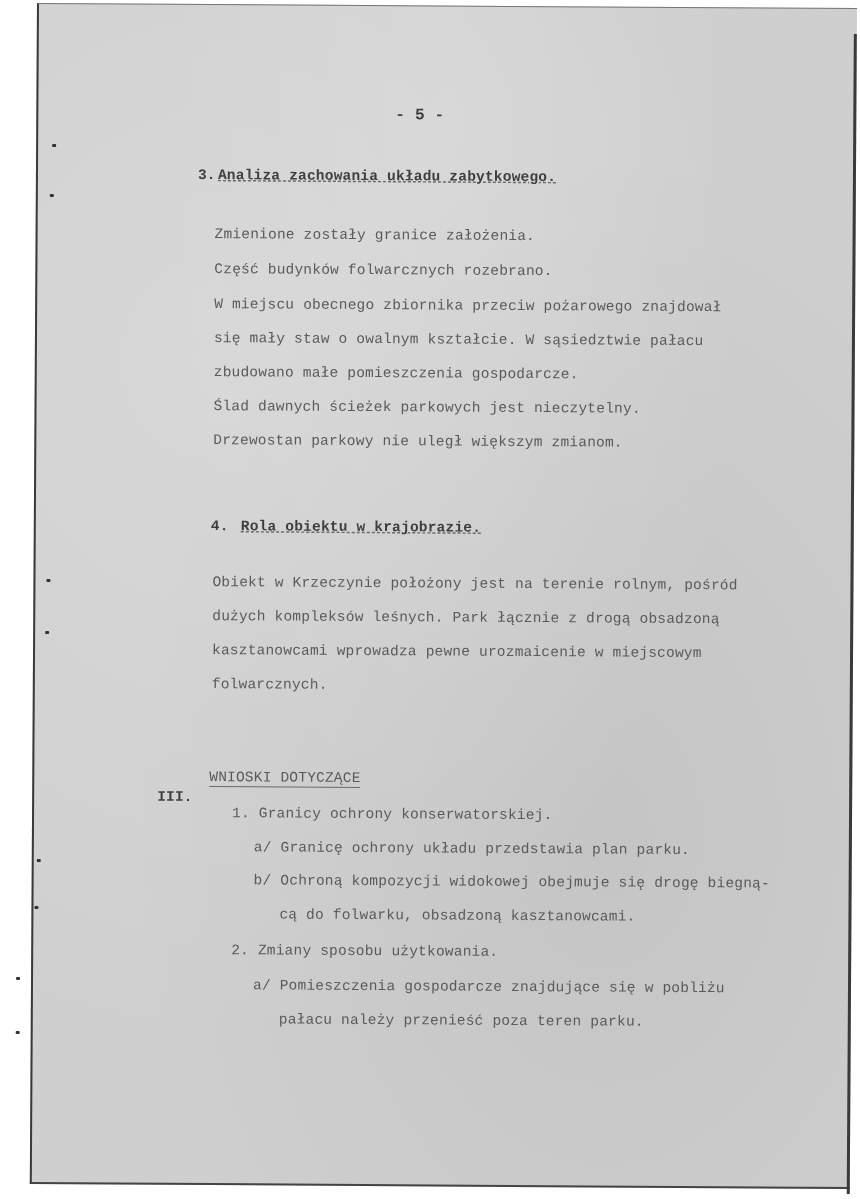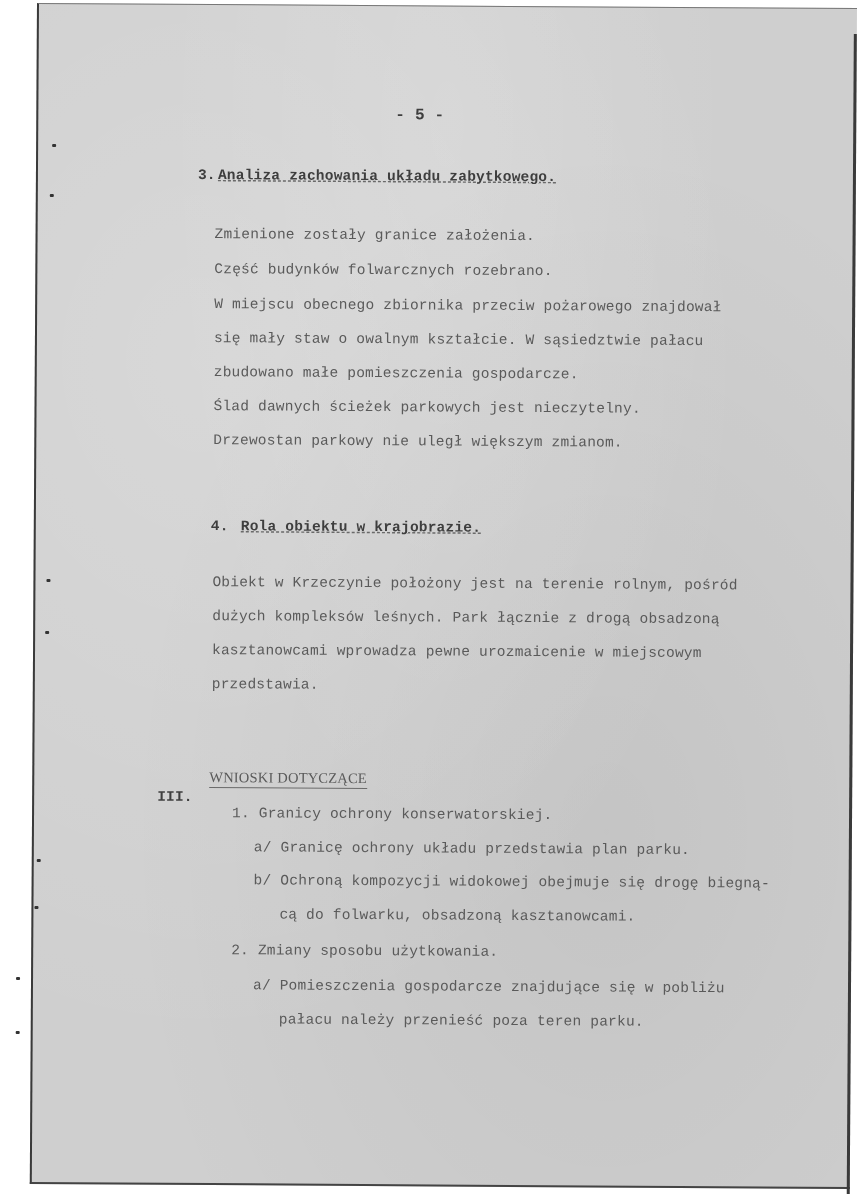--- a/index.html
+++ b/index.html
@@ -45,24 +45,24 @@
   <div class="text" style="left:177px; top:359px;">zbudowano małe pomieszczenia gospodarcze.</div>
   <div class="text" style="left:177px; top:393px;">Ślad dawnych ścieżek parkowych jest nieczytelny.</div>
   <div class="text" style="left:177px; top:427px;">Drzewostan parkowy nie uległ większym zmianom.</div>
 
   <div class="text dark" style="left:175px; top:513px;">4.</div>
   <div class="text dark ul" style="left:205px; top:513px;">Rola obiektu w krajobrazie.</div>
 
   <div class="text" style="left:177px; top:569px;">Obiekt w Krzeczynie położony jest na terenie rolnym, pośród</div>
   <div class="text" style="left:177px; top:603px;">dużych kompleksów leśnych. Park łącznie z drogą obsadzoną</div>
   <div class="text" style="left:177px; top:637px;">kasztanowcami wprowadza pewne urozmaicenie w miejscowym</div>
-  <div class="text" style="left:177px; top:671px;">przedstawia.</div>
+  <div class="text" style="left:177px; top:671px;">folwarcznych.</div>
 
   <div class="text dark" style="left:123px; top:784px;">III.</div>
-  <div class="text ul2" style="left:175px; top:764px;font-family:Liberation Serif, serif;">WNIOSKI DOTYCZĄCE</div>
+  <div class="text ul2" style="left:175px; top:764px;">WNIOSKI DOTYCZĄCE</div>
 
   <div class="text" style="left:198px; top:800px;">1. Granicy ochrony konserwatorskiej.</div>
   <div class="text" style="left:220px; top:834px;">a/ Granicę ochrony układu przedstawia plan parku.</div>
   <div class="text" style="left:220px; top:867px;">b/ Ochroną kompozycji widokowej obejmuje się drogę biegną-</div>
   <div class="text" style="left:246px; top:901px;">cą do folwarku, obsadzoną kasztanowcami.</div>
 
   <div class="text" style="left:198px; top:937px;">2. Zmiany sposobu użytkowania.</div>
   <div class="text" style="left:220px; top:972px;">a/ Pomieszczenia gospodarcze znajdujące się w pobliżu</div>
   <div class="text" style="left:246px; top:1006px;">pałacu należy przenieść poza teren parku.</div>
 

